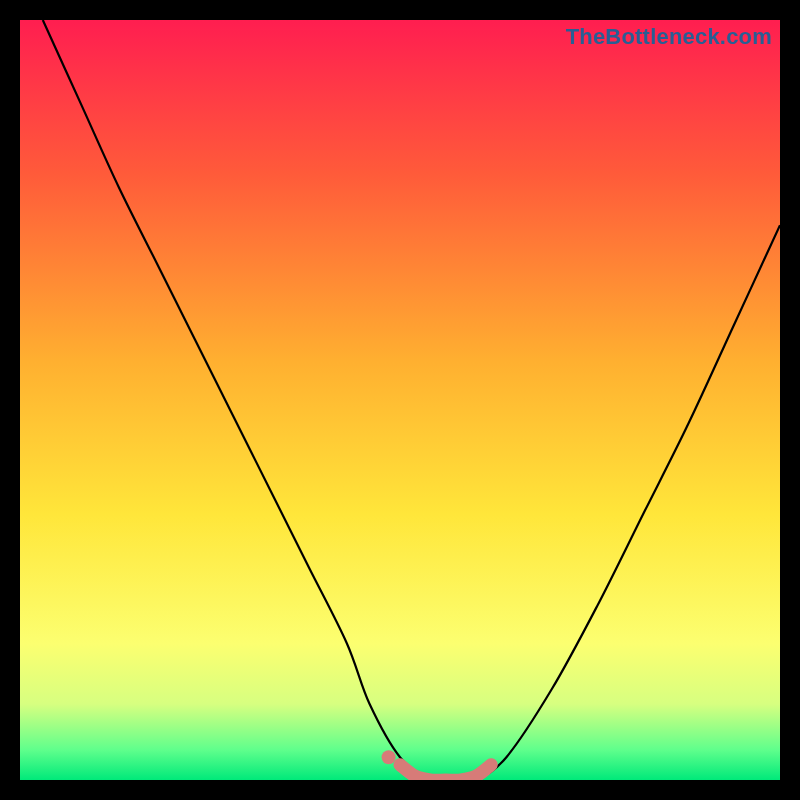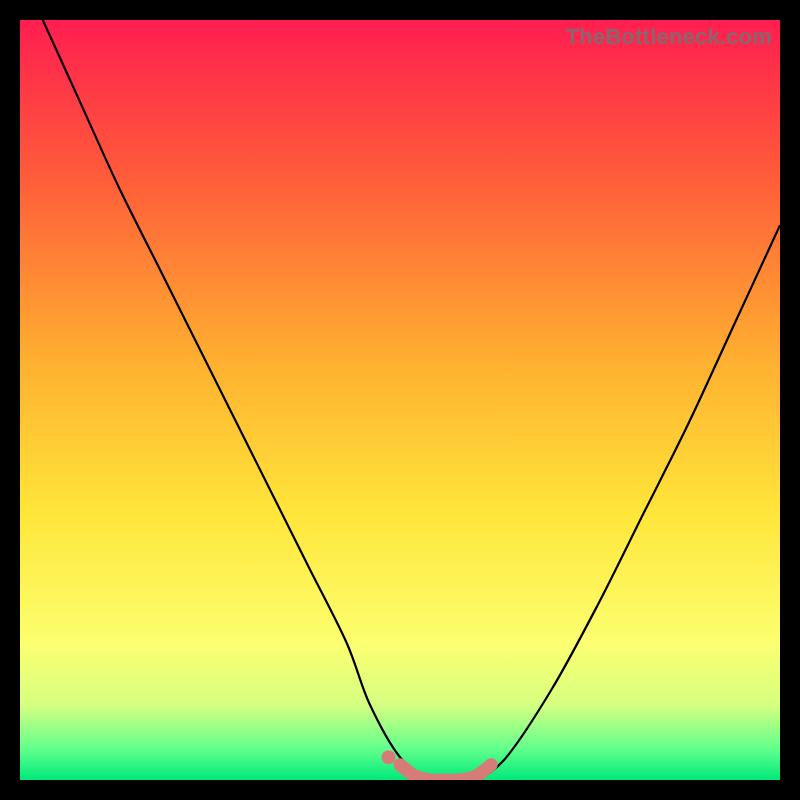--- a/index.html
+++ b/index.html
@@ -23,21 +23,21 @@
     position: absolute;
     left: 0;
     top: 0;
     width: 760px;
     height: 760px;
   }
   .watermark {
     position: absolute;
     top: 4px;
     right: 8px;
-    color: #737373;
+    color: #0369a1;
     font-size: 22px;
     font-weight: 600;
     letter-spacing: 0.2px;
     opacity: 0.85;
   }
 </style>
 </head>
 <body>
 
 <div class="frame">

